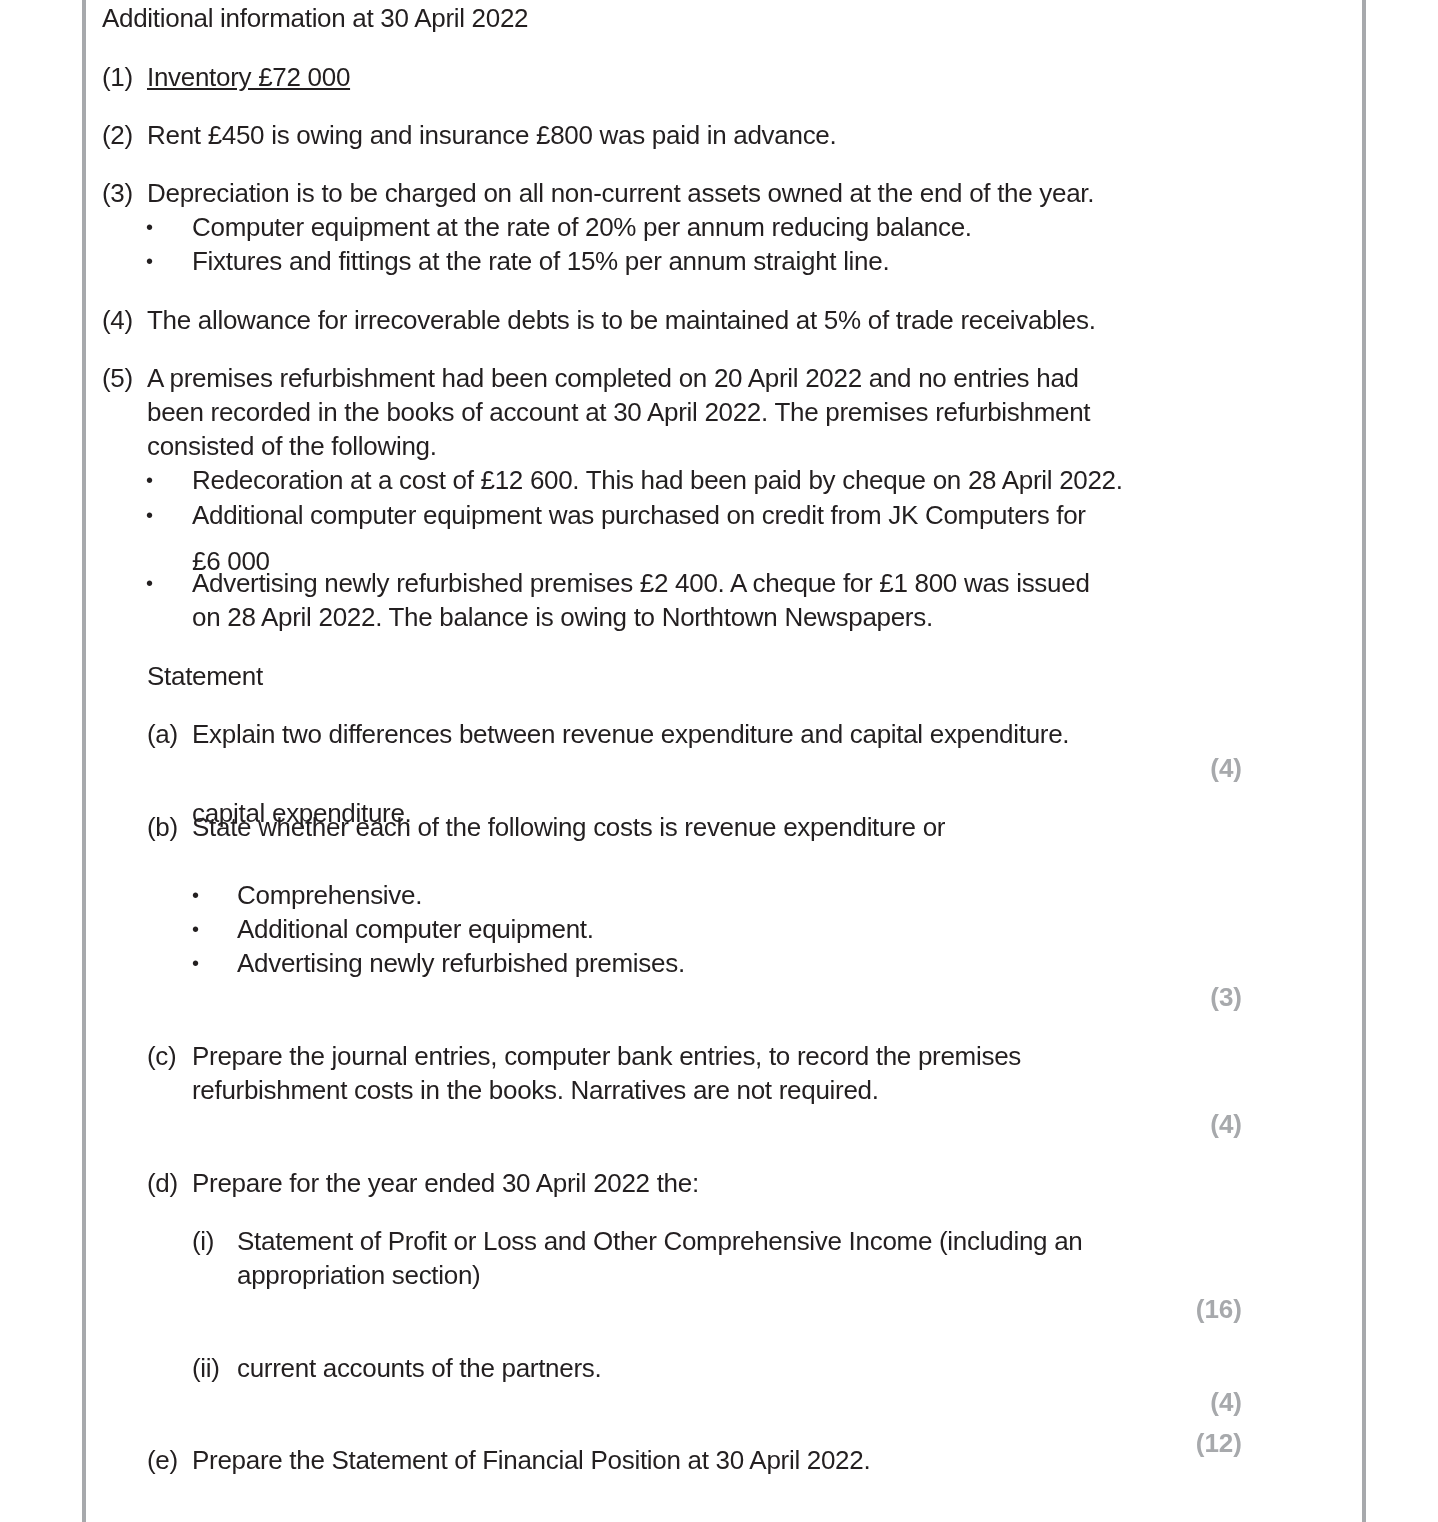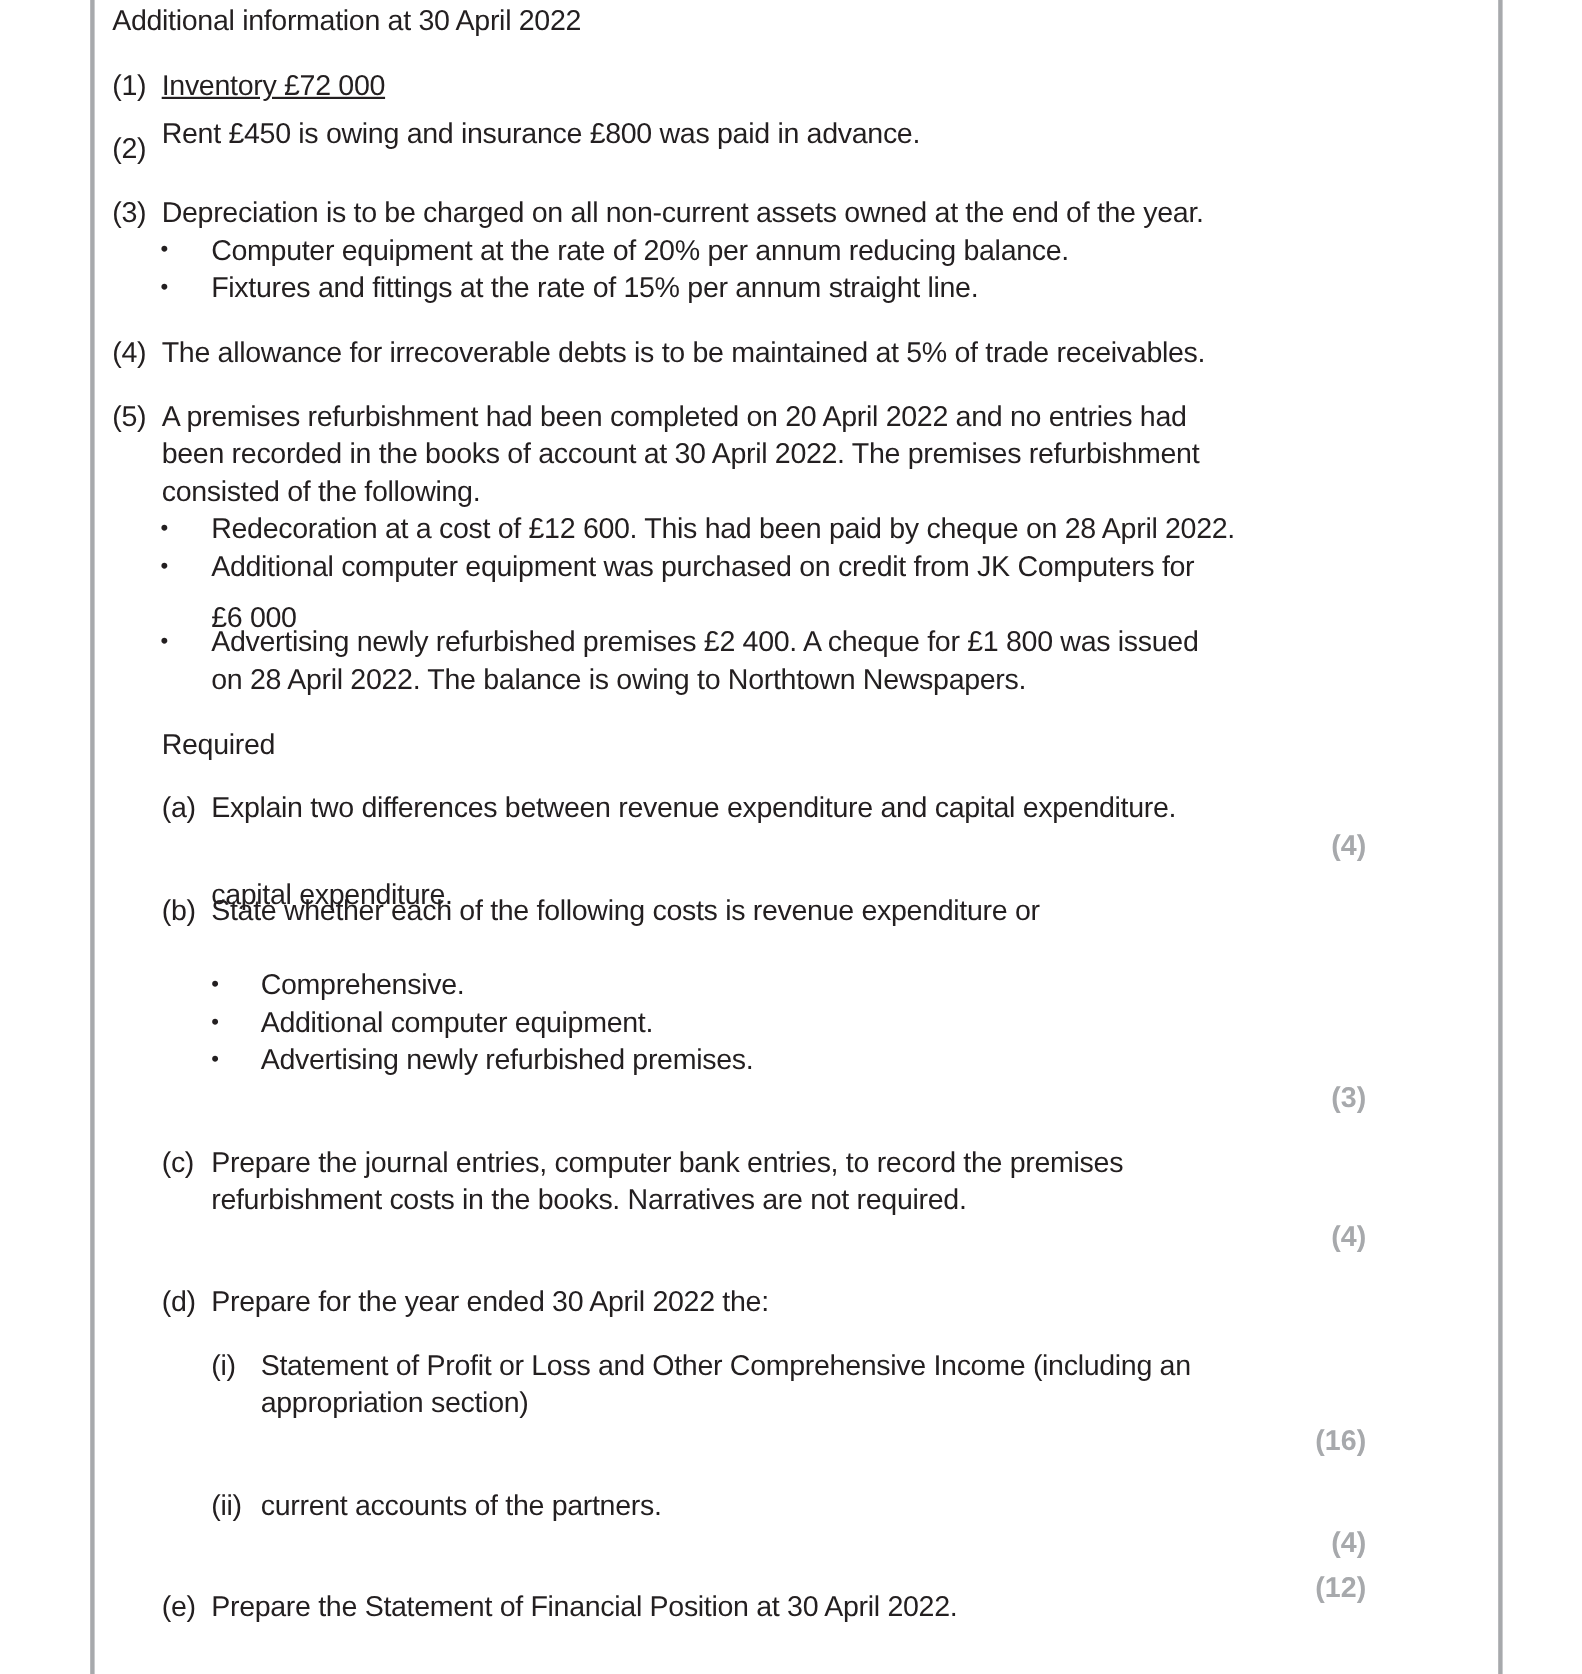--- a/index.html
+++ b/index.html
@@ -21,21 +21,21 @@
 
 <div class="border-left"></div>
 <div class="border-right"></div>
 
 <div class="abs b" style="left:102px; top:1px;">Additional information at 30 April 2022</div>
 
 <div class="abs" style="left:102px; top:60px;">(1)</div>
 <div class="abs" style="left:147px; top:60px;text-decoration:underline;">Inventory £72 000</div>
 
 <div class="abs" style="left:102px; top:118px;">(2)</div>
-<div class="abs" style="left:147px; top:104px;">Rent £450 is owing and insurance £800 was paid in advance.</div>
+<div class="abs" style="left:147px; top:118px;">Rent £450 is owing and insurance £800 was paid in advance.</div>
 
 <div class="abs" style="left:102px; top:176px;">(3)</div>
 <div class="abs" style="left:147px; top:176px;">Depreciation is to be charged on all non-current assets owned at the end of the year.</div>
 <div class="abs bullet" style="left:146px; top:210px;">•</div>
 <div class="abs" style="left:192px; top:210px;">Computer equipment at the rate of 20% per annum reducing balance.</div>
 <div class="abs bullet" style="left:146px; top:244px;">•</div>
 <div class="abs" style="left:192px; top:244px;">Fixtures and fittings at the rate of 15% per annum straight line.</div>
 
 <div class="abs" style="left:102px; top:303px;">(4)</div>
 <div class="abs" style="left:147px; top:303px;">The allowance for irrecoverable debts is to be maintained at 5% of trade receivables.</div>
@@ -49,21 +49,21 @@
 <div class="abs" style="left:192px; top:463px;">Redecoration at a cost of £12 600. This had been paid by cheque on 28 April 2022.</div>
 
 <div class="abs bullet" style="left:146px; top:498px;">•</div>
 <div class="abs" style="left:192px; top:498px;">Additional computer equipment was purchased on credit from JK Computers for</div>
 <div class="abs" style="left:192px; top:544px;">£6 000</div>
 
 <div class="abs bullet" style="left:146px; top:566px;">•</div>
 <div class="abs" style="left:192px; top:566px;">Advertising newly refurbished premises £2 400. A cheque for £1 800 was issued</div>
 <div class="abs" style="left:192px; top:600px;">on 28 April 2022. The balance is owing to Northtown Newspapers.</div>
 
-<div class="abs b" style="left:147px; top:659px;">Required</div>
+<div class="abs b" style="left:147px; top:659px;">Statement</div>
 
 <div class="abs" style="left:147px; top:717px;">(a)</div>
 <div class="abs" style="left:192px; top:717px;"><span>Explain </span><span class="b">two</span><span> differences between </span><span class="b">revenue expenditure</span><span> and </span><span class="b">capital expenditure</span><span>.</span></div>
 <div class="mark" style="top:751px;">(4)</div>
 
 <div class="abs" style="left:147px; top:810px;">(b)</div>
 <div class="abs" style="left:192px; top:810px;text-align:center;"><span>State whether </span><span class="b">each</span><span> of the following costs is </span><span class="b">revenue expenditure</span><span> or</span></div>
 <div class="abs" style="left:192px; top:796px;"><span class="b">capital expenditure</span><span>.</span></div>
 <div class="abs bullet" style="left:192px; top:878px;">•</div>
 <div class="abs" style="left:237px; top:878px;">Comprehensive.</div>

